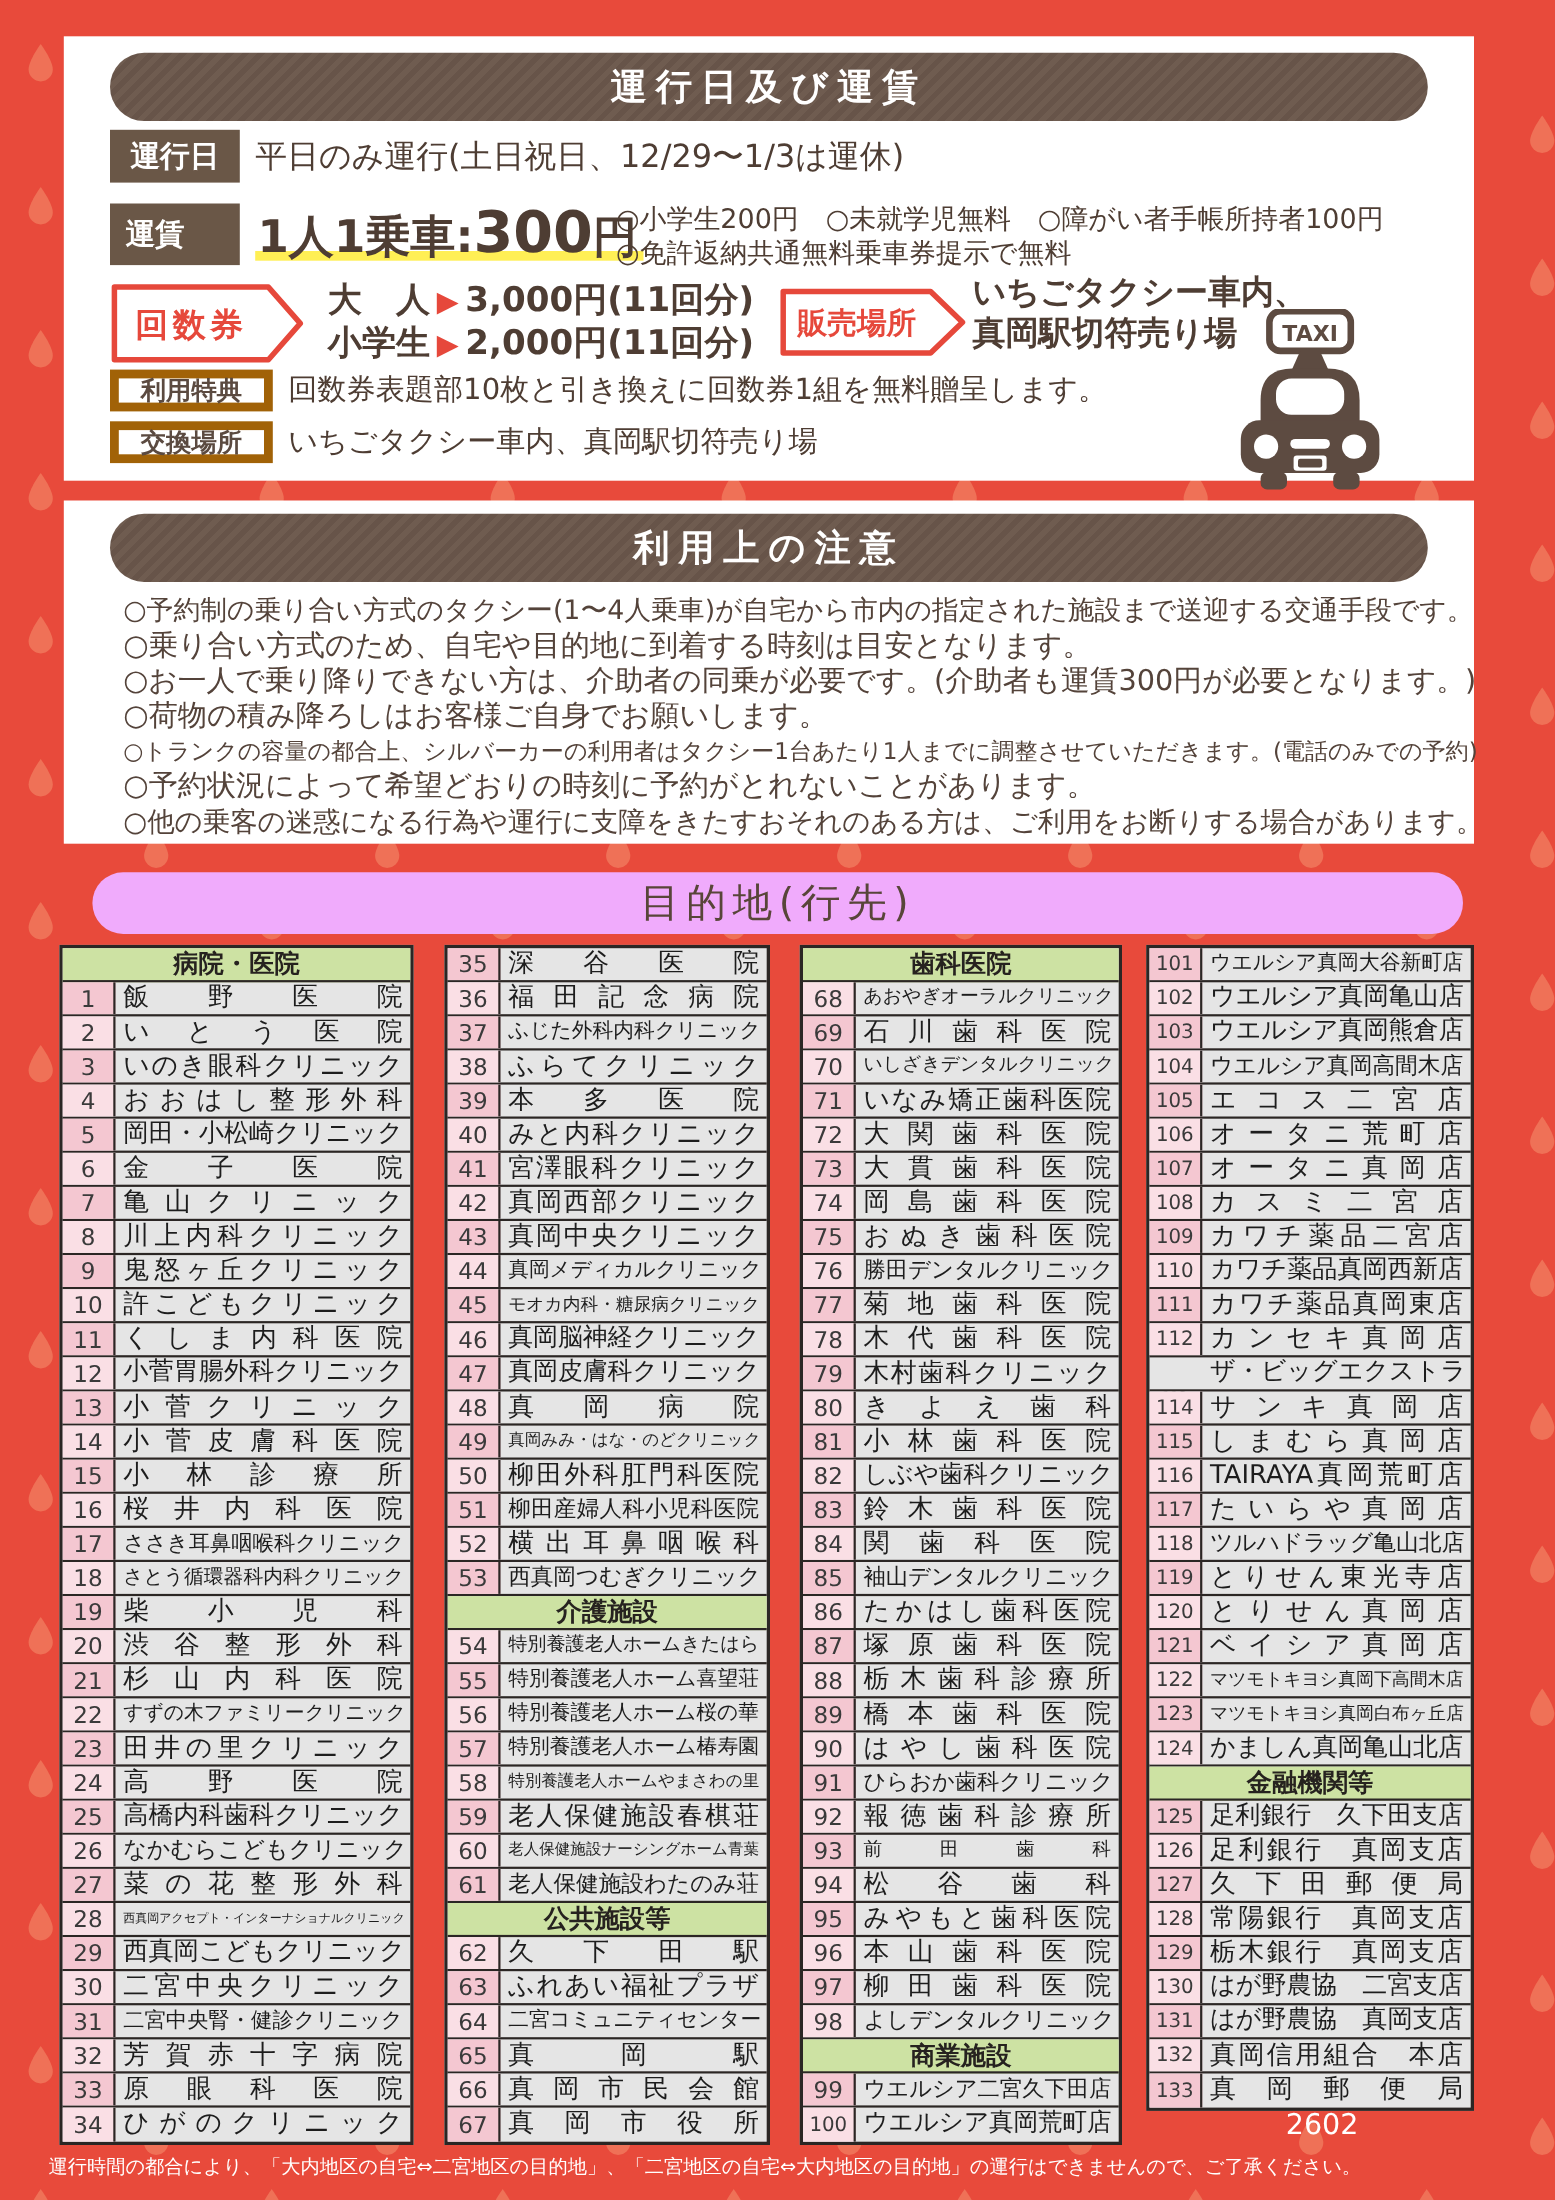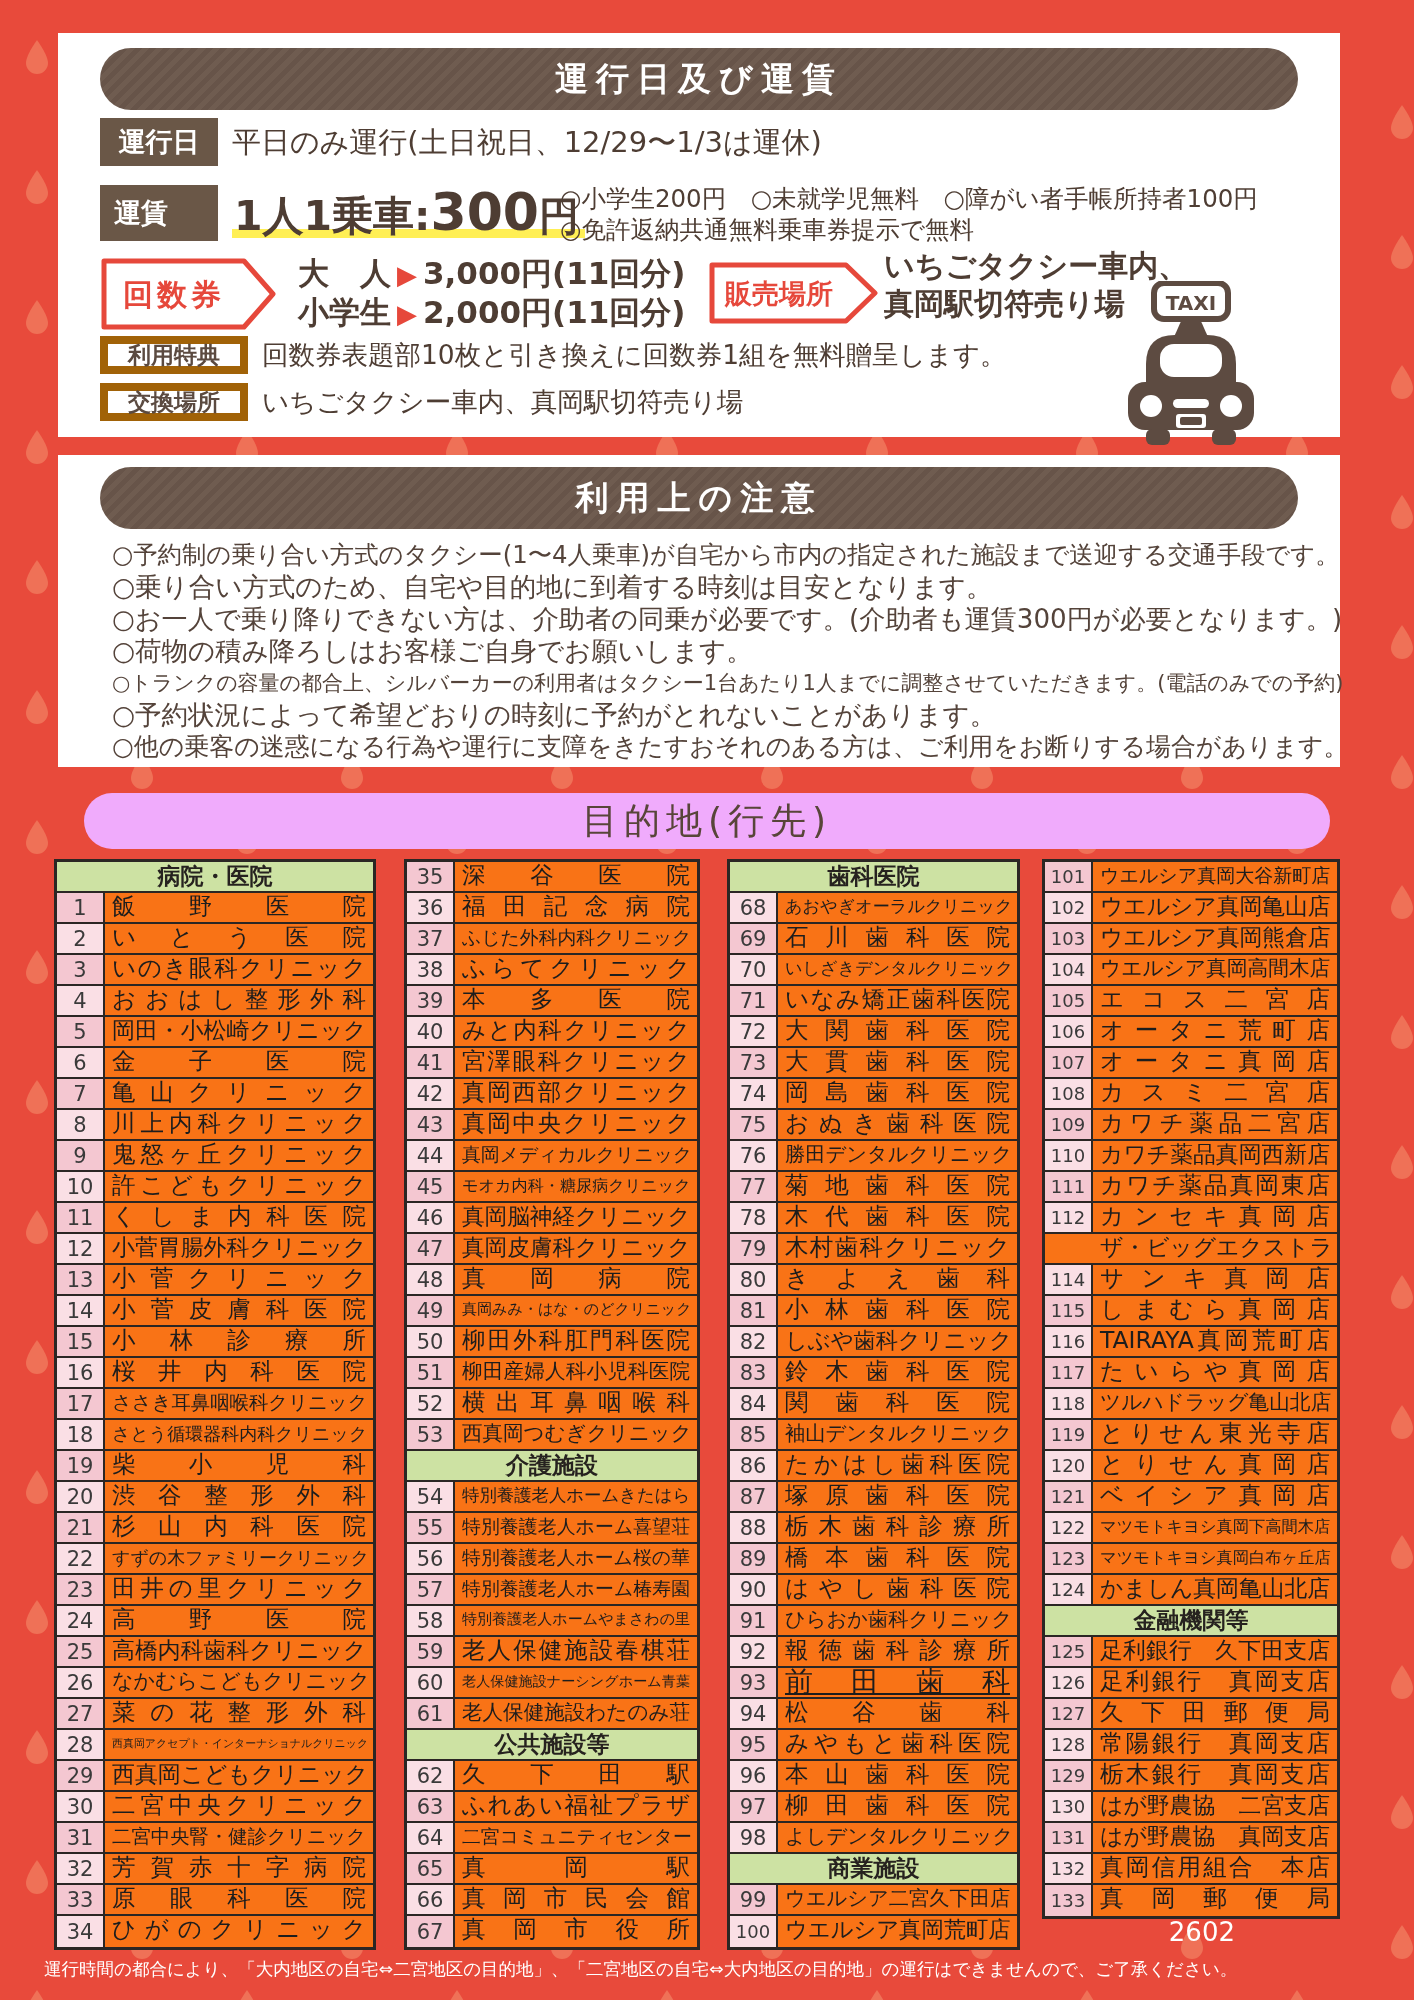--- a/index.html
+++ b/index.html
@@ -48,21 +48,21 @@
   #koukan-text{left:204px;top:350px;}
   #taxi-icon{position:absolute;left:1058px;top:248px;}
   #notes{position:absolute;left:54px;top:84px;width:1216px;}
   .note-line{color:#54433a;line-height:32px;white-space:nowrap;}
   #dest-pill{
     position:absolute;left:84px;top:793px;width:1246px;height:56px;border-radius:28px;
     background:#f0abfc;color:#584539;font-size:36px;font-weight:normal;letter-spacing:6px;
     display:flex;align-items:center;justify-content:center;z-index:1;
   }
   .tcol{
-    position:absolute;top:859px;background:#f97316;border:3px solid #2b2624;
+    position:absolute;top:859px;background:#e5e5e5;border:3px solid #2b2624;
     box-sizing:border-box;z-index:1;
   }
   .trow{height:31px;border-bottom:2px solid #2b2624;display:flex;box-sizing:border-box;}
   .trow:last-child{border-bottom:none;}
   .thead{
     background:#cde2a3;align-items:center;justify-content:center;
     font-weight:bold;font-size:23px;color:#26221f;
   }
   .tnum{
     width:48px;border-right:2px solid #2b2624;box-sizing:border-box;
@@ -767,21 +767,21 @@
       <div class="trow">
         <div class="tnum odd">91</div>
         <div class="tname" style="font-size: 20.2727px;">ひらおか歯科クリニック</div>
       </div>
       <div class="trow">
         <div class="tnum even">92</div>
         <div class="tname" style="font-size: 23.5px;">報徳歯科診療所</div>
       </div>
       <div class="trow">
         <div class="tnum odd">93</div>
-        <div class="tname" style="font-size: 28px; text-decoration: underline;">前田歯科</div>
+        <div class="tname" style="font-size: 17px;">前田歯科</div>
       </div>
       <div class="trow">
         <div class="tnum even">94</div>
         <div class="tname" style="font-size: 23.5px;">松谷歯科</div>
       </div>
       <div class="trow">
         <div class="tnum odd">95</div>
         <div class="tname" style="font-size: 23.5px;">みやもと歯科医院</div>
       </div>
       <div class="trow">

